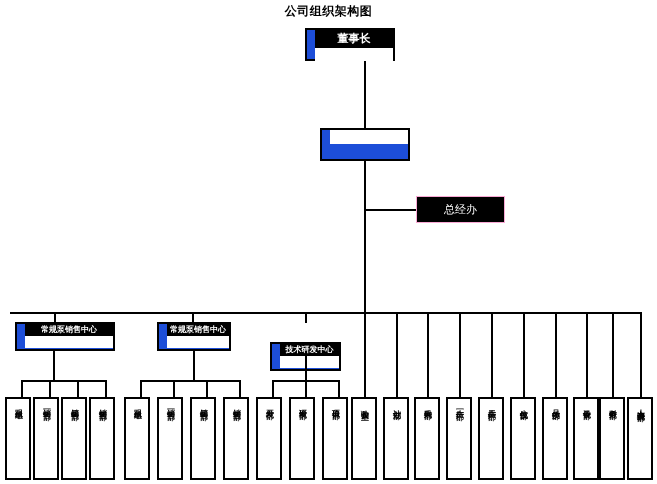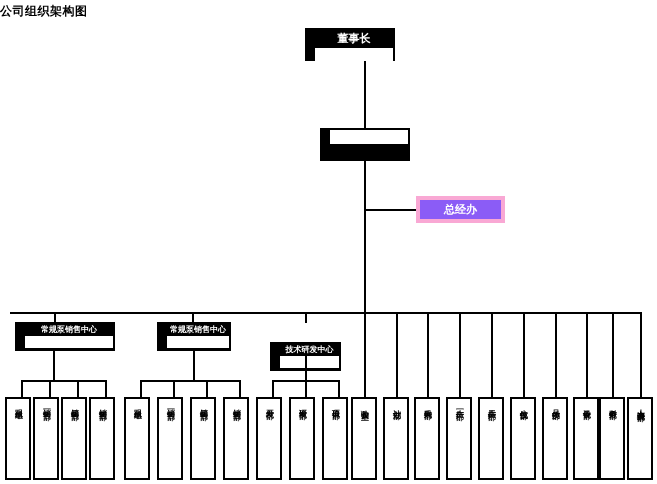--- a/index.html
+++ b/index.html
@@ -27,31 +27,32 @@
   }
   .vline { width: 2px; }
   .hline { height: 2px; }
 
   
   .chart-title {
     position: absolute;
     left: 0;
     top: 3px;
     width: 657px;
+    text-align: center;
     font-size: 12px;
     font-weight: bold;
     letter-spacing: 0.5px;
     white-space: nowrap;
   }
 
   
   .capnode {
     position: absolute;
     border: 2px solid #000000;
-    background: #000000;
+    background: #1d4ed8;
     box-sizing: border-box;
     padding-left: 8px;
   }
   .capnode .cap {
     background: #000000;
     color: #ffffff;
     font-weight: bold;
     text-align: center;
     line-height: 1.05;
     white-space: nowrap;
@@ -65,26 +66,26 @@
   .top .cap { font-size: 11px; padding: 3px 0 3px; }
   .top .body { height: 14px; }
 
   
   .center .cap { font-size: 8px; padding: 2px 0 2px; }
   .center .body { height: 12px; }
 
   
   .solidnode {
     position: absolute;
-    background: #8b5cf6;
+    background: #000000;
     color: #ffffff;
-    border: 4px solid #f9a8d4;
+    border: 1px solid #f9a8d4;
     box-sizing: border-box;
     font-size: 11px;
-    font-weight: bold;
+    font-weight: normal;
     display: flex;
     align-items: center;
     justify-content: center;
     white-space: nowrap;
   }
 
   
   .leaf {
     position: absolute;
     border: 2px solid #000000;

